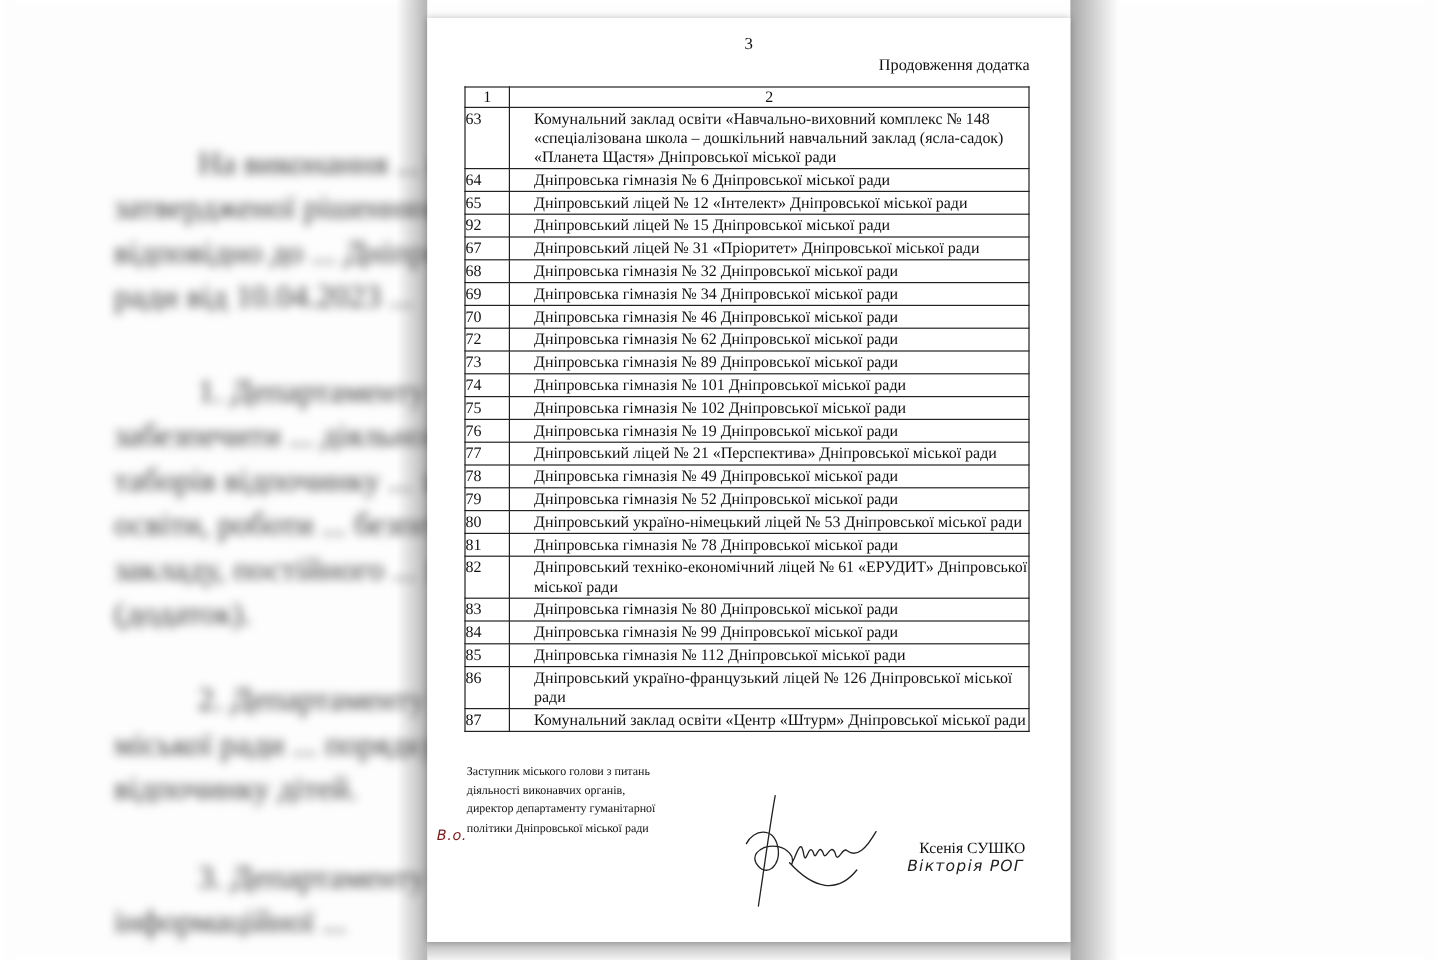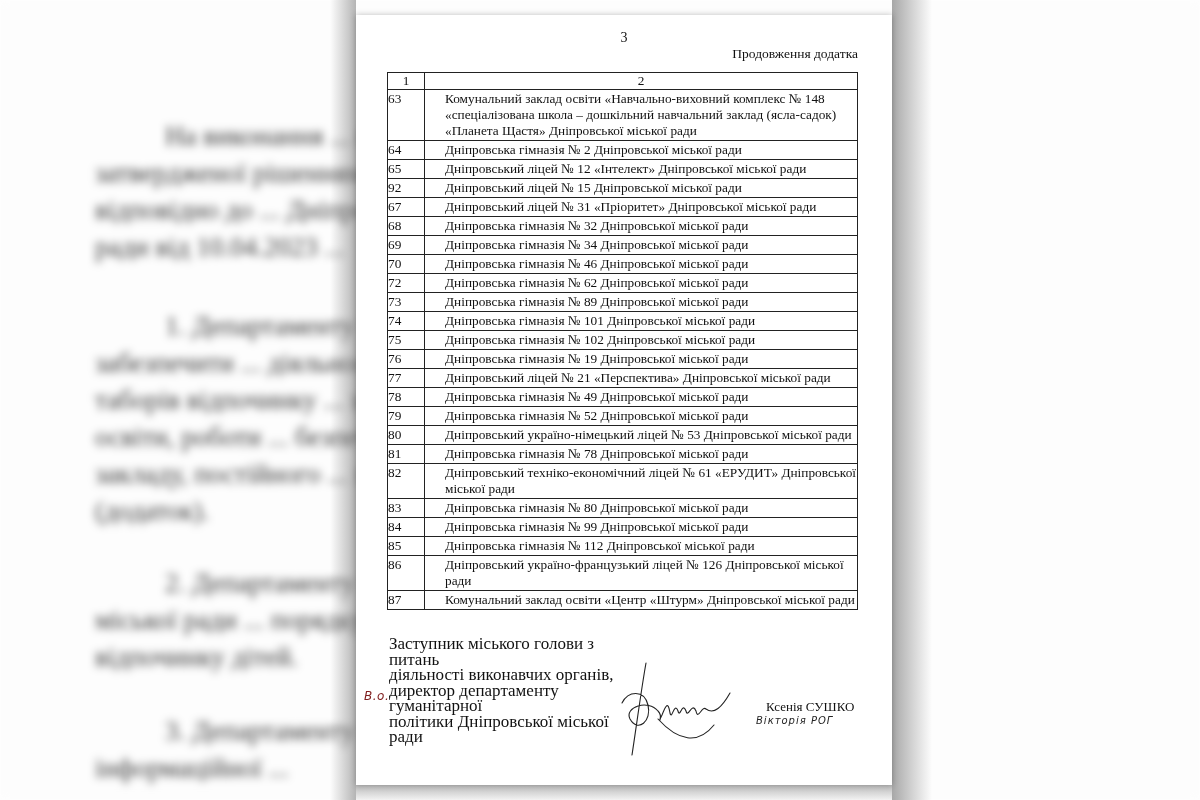--- a/index.html
+++ b/index.html
@@ -38,31 +38,31 @@
   }
   table.annex td, table.annex th {
     border:1px solid #222; padding:0 0 1px 20px; vertical-align:top; font-weight:normal;
   }
   table.annex th { text-align:center; height:15px; padding:0; }
   table.annex td.num { text-align:left; width:36px; padding:1px 0 0 0; }
   table.annex td.name { padding-top:1px; }
 
   .sign-title {
     position:absolute; left:33px; top:621px; width:230px;
-    font-size:17px; line-height:15.5px;
+    font-size:10px; line-height:15.5px;
   }
   .vo {
     position:absolute; left:8px; top:674px; font-family:"DejaVu Sans", sans-serif;
     font-style:italic; font-size:12px; color:#7f1d1d; letter-spacing:0.5px;
   }
   .sig { position:absolute; left:262px; top:640px; width:120px; height:105px; }
   .sign-name { position:absolute; left:410px; top:684px; font-size:13px; }
   .sign-hand {
     position:absolute; left:400px; top:700px; font-family:"DejaVu Sans", sans-serif;
-    font-style:italic; font-size:10px; color:#222; letter-spacing:1px;
+    font-style:italic; font-size:13px; color:#222; letter-spacing:1px;
   }
 </style>
 </head>
 <body>
 
 <div class="bg">
   <div class="para" style="top:118px;">
     <div class="line" style="padding-left:70px;">На виконання ... на 2023–2025 роки,</div>
     <div class="line">затвердженої рішенням ... № 11/29 (зі змінами),</div>
     <div class="line">відповідно до ... Дніпровської міської</div>
@@ -101,21 +101,21 @@
         <th>2</th>
       </tr>
     </thead>
     <tbody id="tbody">
         <tr>
           <td class="num">63</td>
           <td class="name">Комунальний заклад освіти «Навчально-виховний комплекс № 148 «спеціалізована школа – дошкільний навчальний заклад (ясла-садок) «Планета Щастя» Дніпровської міської ради</td>
         </tr>
         <tr>
           <td class="num">64</td>
-          <td class="name">Дніпровська гімназія № 2 Дніпровської міської ради</td>
+          <td class="name">Дніпровська гімназія № 6 Дніпровської міської ради</td>
         </tr>
         <tr>
           <td class="num">65</td>
           <td class="name">Дніпровський ліцей № 12 «Інтелект» Дніпровської міської ради</td>
         </tr>
         <tr>
           <td class="num">92</td>
           <td class="name">Дніпровський ліцей № 15 Дніпровської міської ради</td>
         </tr>
         <tr>

